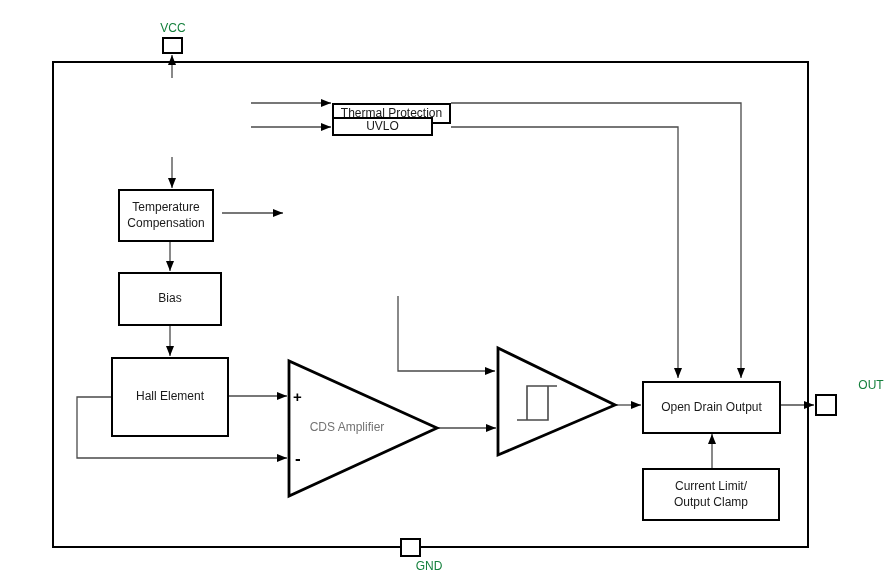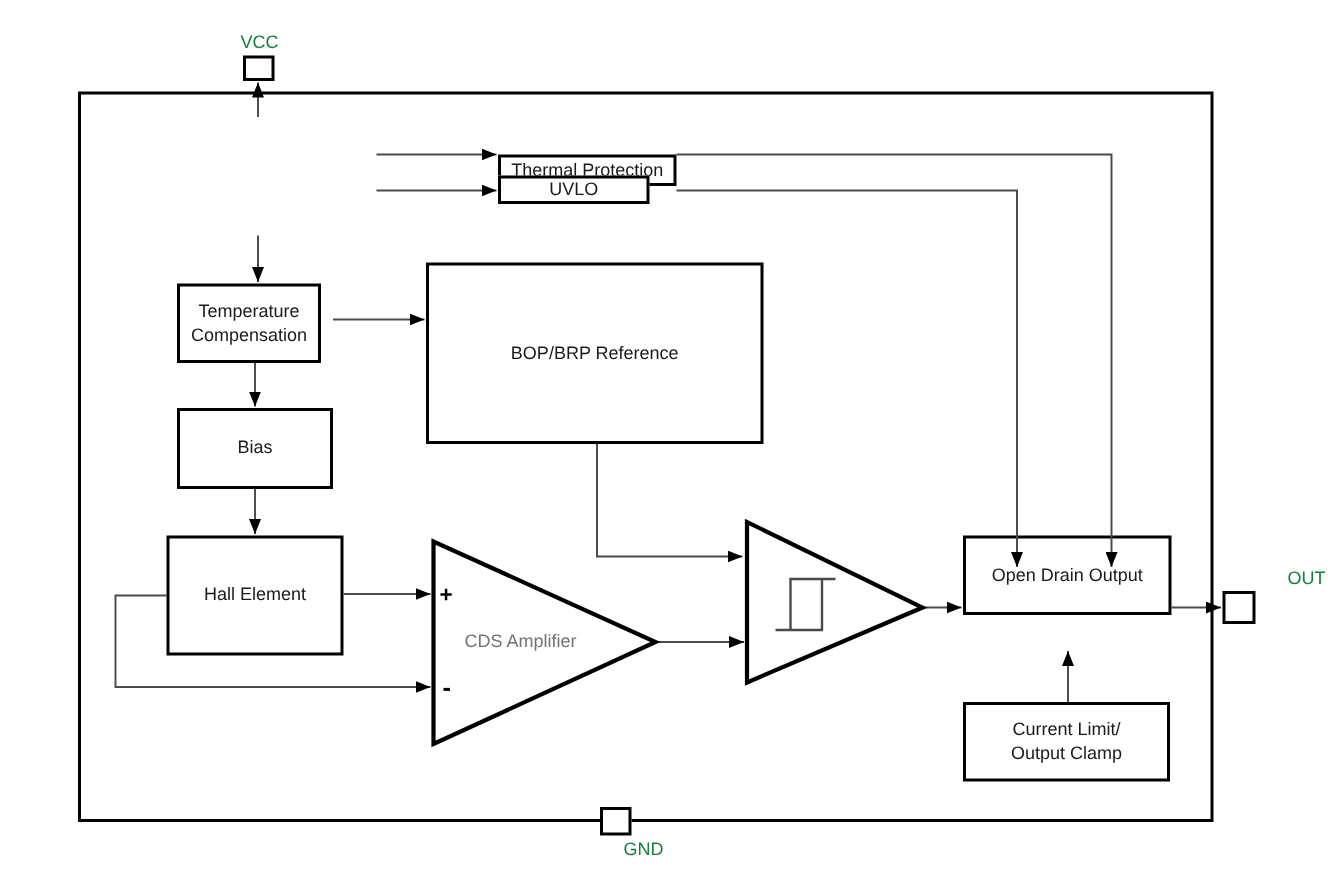--- a/index.html
+++ b/index.html
@@ -49,33 +49,30 @@
 
   <div class="box" style="left:332px;top:117px;width:101px;height:19px;">
     <span>UVLO</span>
   </div>
 
   <div class="box" style="left:118px;top:189px;width:96px;height:53px;">
     <span>Temperature
 Compensation</span>
   </div>
 
-  <div class="box" style="left:284px;top:175px;width:225px;height:121px;">
-    <span>BOP/BRP Reference</span>
-  </div>
 
   <div class="box" style="left:118px;top:272px;width:104px;height:54px;">
     <span>Bias</span>
   </div>
 
   <div class="box" style="left:111px;top:357px;width:118px;height:80px;">
     <span>Hall Element</span>
   </div>
 
-  <div class="box" style="left:642px;top:357px;width:139px;height:53px;">
+  <div class="box" style="left:642px;top:381px;width:139px;height:53px;">
     <span>Open Drain Output</span>
   </div>
 
   <div class="box" style="left:642px;top:468px;width:138px;height:53px;">
     <span>Current Limit/
 Output Clamp</span>
   </div>
 
   <div class="float-label" style="left:294px;top:421px;width:106px;">CDS Amplifier</div>
   <div class="op-sign" style="left:293px;top:389px;font-size:15px;">+</div>

